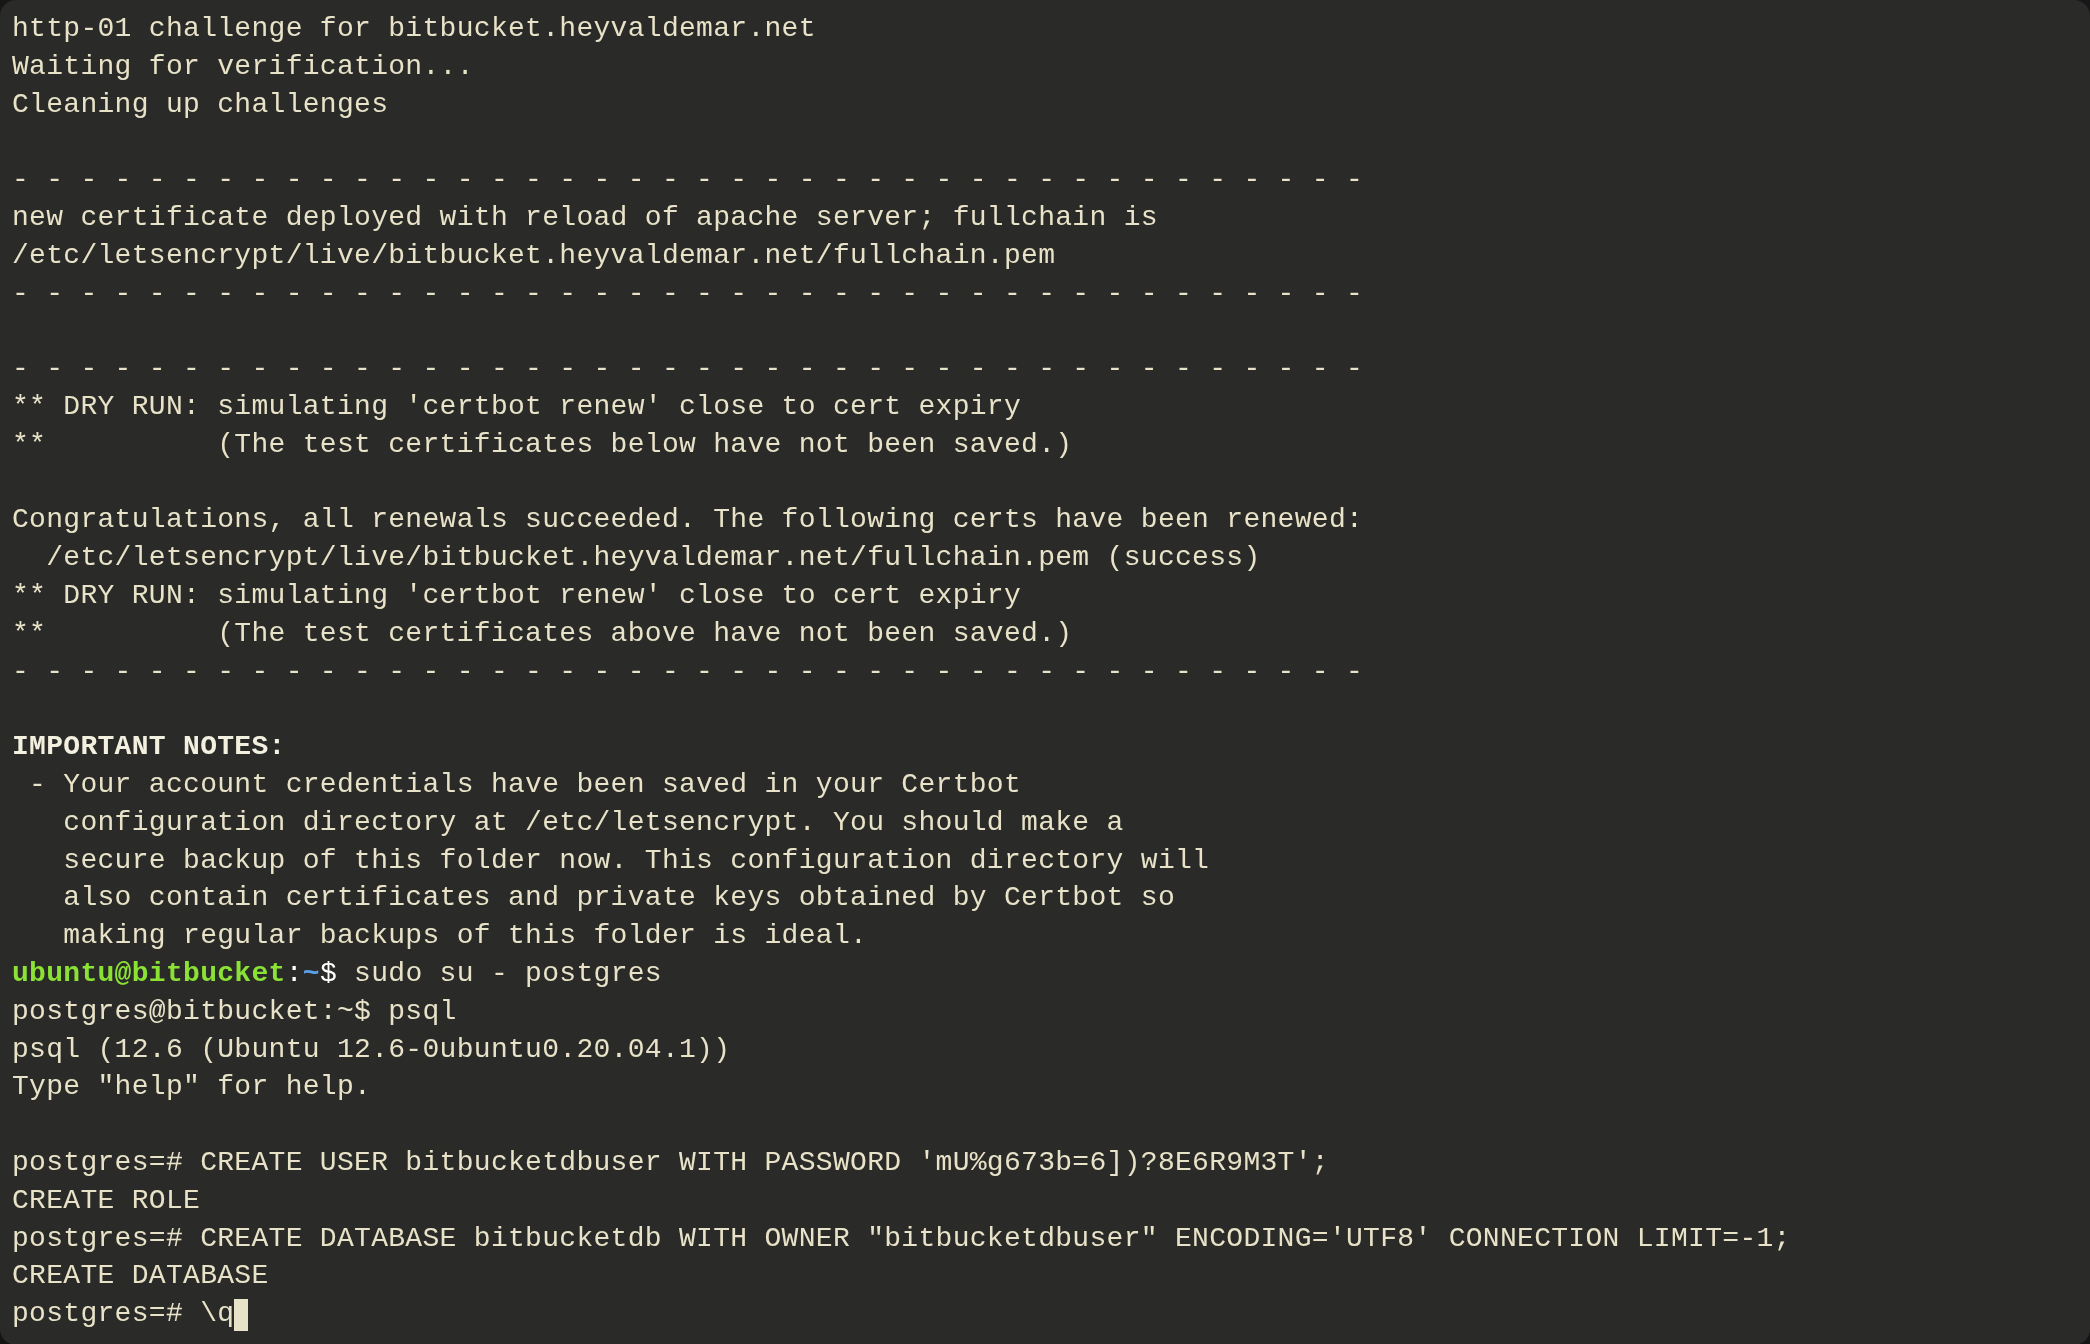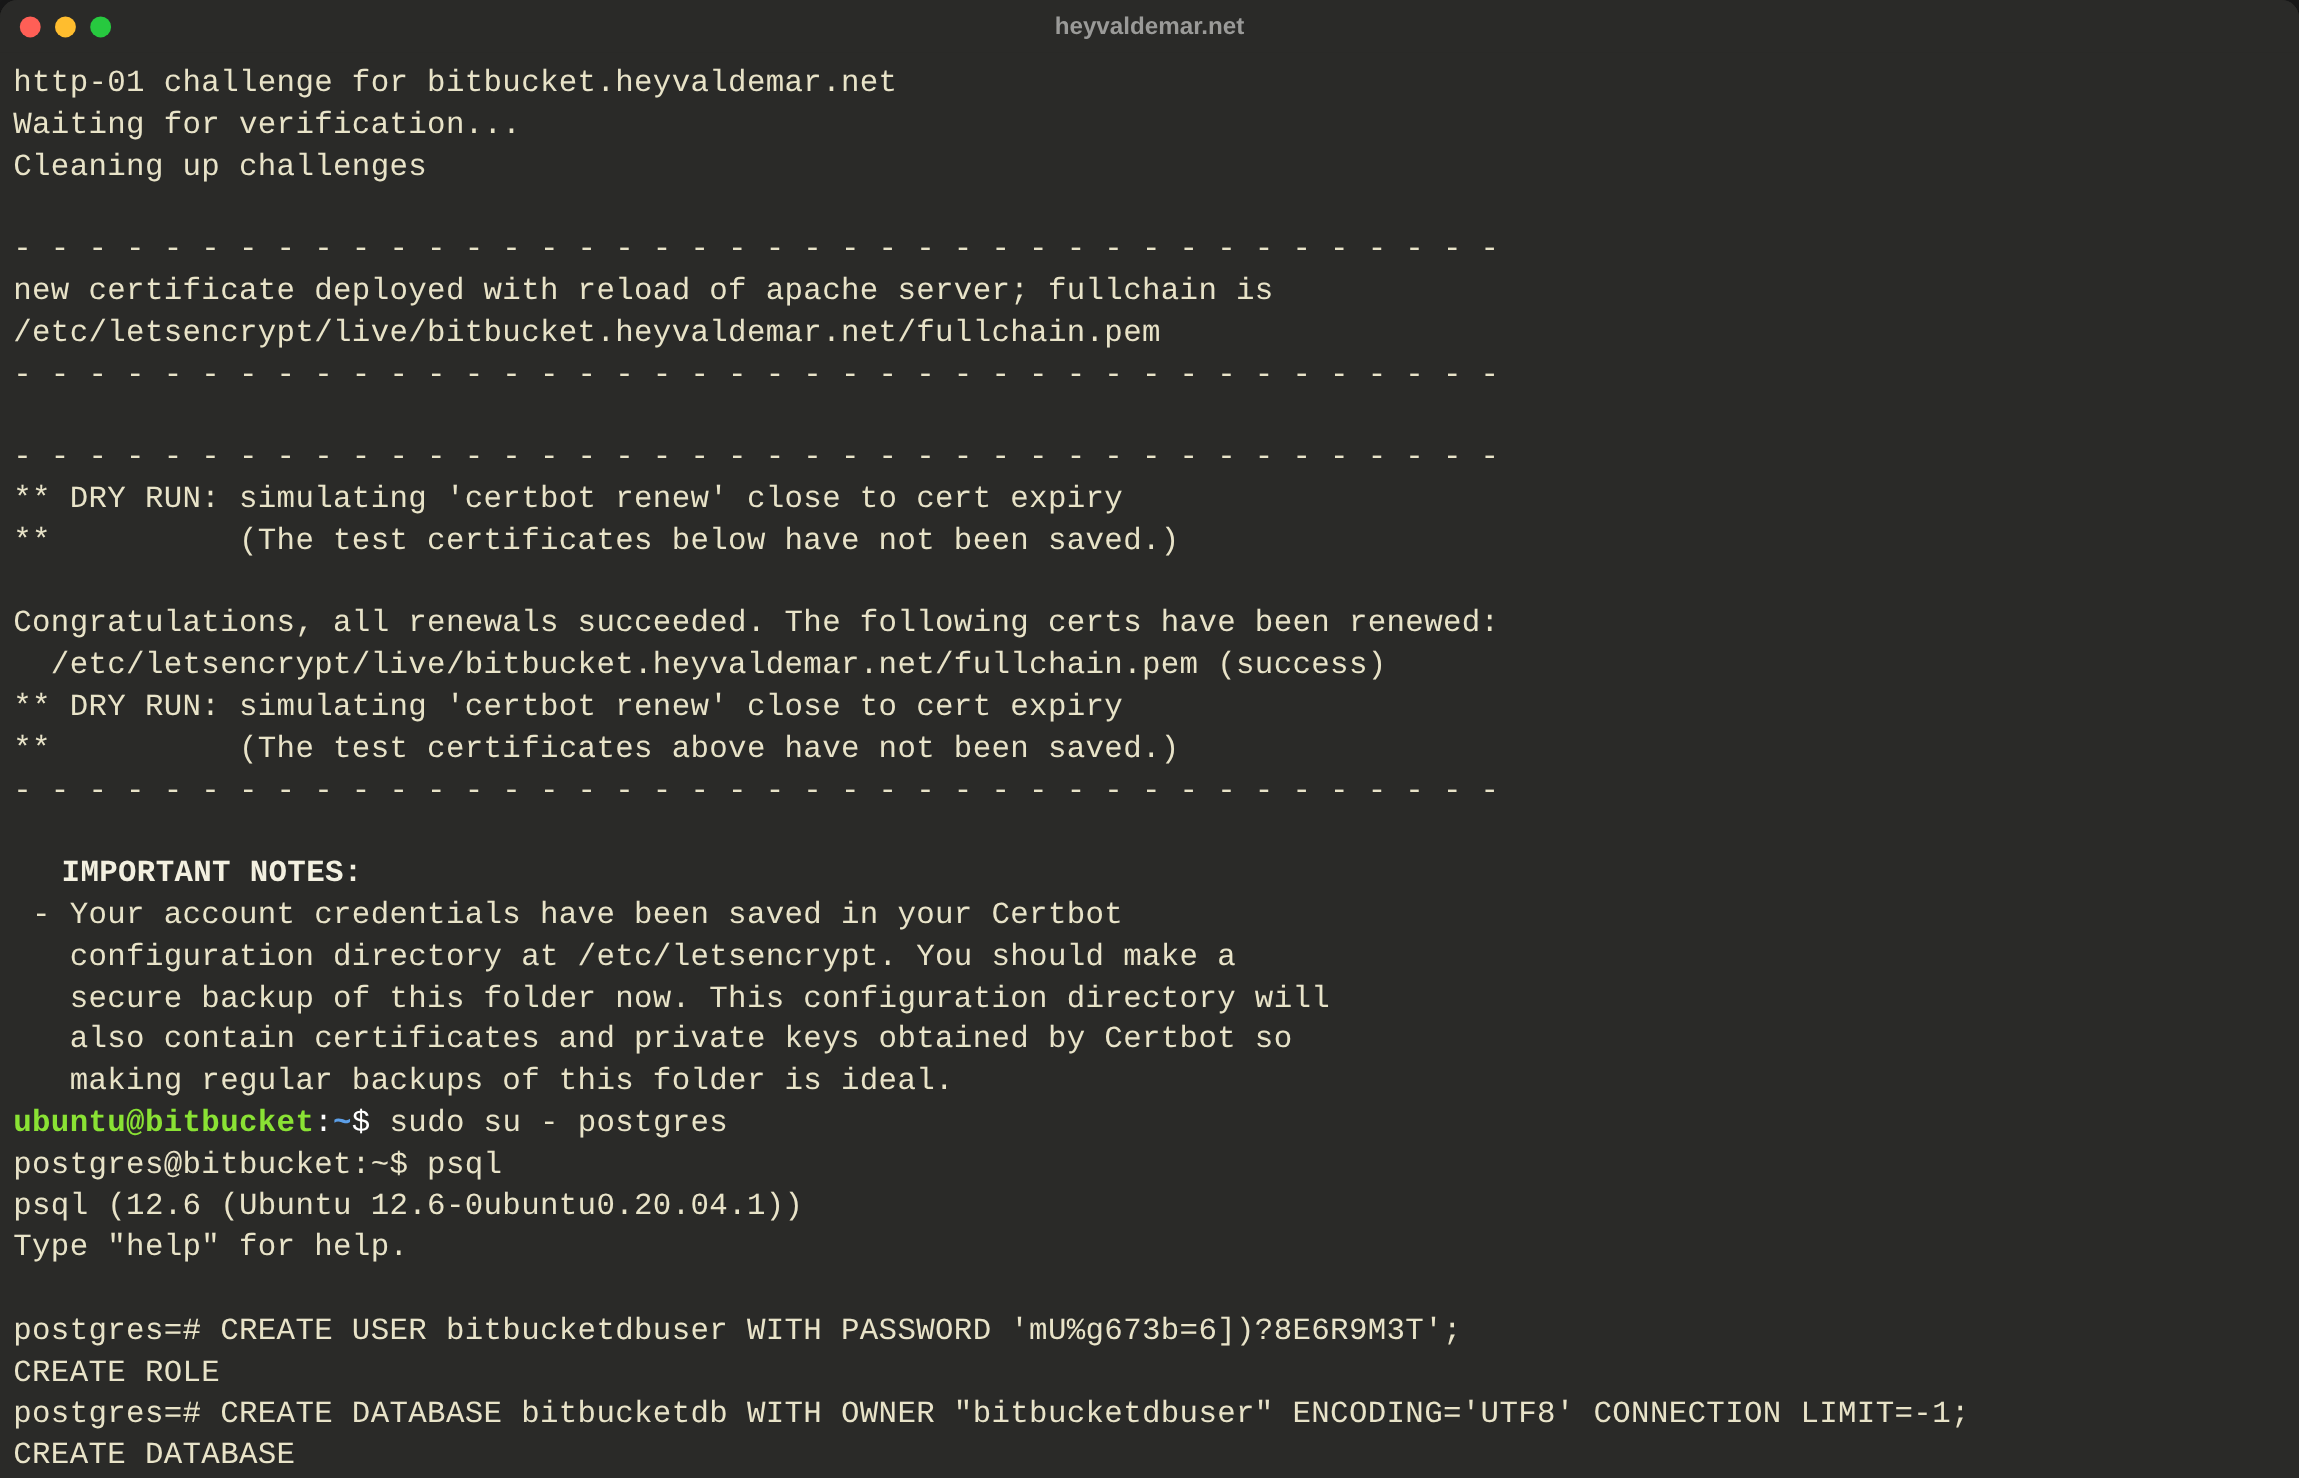--- a/index.html
+++ b/index.html
@@ -60,41 +60,32 @@
       color: #e8e3c8;
       white-space: pre;
       letter-spacing: 0.3px;
     }
     .line {
       min-height: 1.35em;
     }
     .bold {
       font-weight: 700;
       color: #f3f0e0;
-      margin-left: 44px;
     }
     .green-text { color: #8ae234; font-weight: 700; }
     .blue-text { color: #5c9fe8; font-weight: 700; }
     .white-text { color: #ffffff; }
     .cursor {
       display: inline-block;
       width: 14px;
       height: 1.15em;
       background: #e8e3c8;
       vertical-align: text-bottom;
       margin-bottom: -2px;
     }
   </style>
 </head>
 <body>
 
 <div class="window">
-  <div class="titlebar">
-    <div class="traffic-lights">
-      <div class="light red"></div>
-      <div class="light yellow"></div>
-      <div class="light green"></div>
-    </div>
-    <div class="title">heyvaldemar.net</div>
-  </div>
 
   <div class="terminal"><div class="line">http-01 challenge for bitbucket.heyvaldemar.net</div><div class="line">Waiting for verification...</div><div class="line">Cleaning up challenges</div><div class="line"></div><div class="line">- - - - - - - - - - - - - - - - - - - - - - - - - - - - - - - - - - - - - - - -</div><div class="line">new certificate deployed with reload of apache server; fullchain is</div><div class="line">/etc/letsencrypt/live/bitbucket.heyvaldemar.net/fullchain.pem</div><div class="line">- - - - - - - - - - - - - - - - - - - - - - - - - - - - - - - - - - - - - - - -</div><div class="line"></div><div class="line">- - - - - - - - - - - - - - - - - - - - - - - - - - - - - - - - - - - - - - - -</div><div class="line">** DRY RUN: simulating 'certbot renew' close to cert expiry</div><div class="line">**          (The test certificates below have not been saved.)</div><div class="line"></div><div class="line">Congratulations, all renewals succeeded. The following certs have been renewed:</div><div class="line">  /etc/letsencrypt/live/bitbucket.heyvaldemar.net/fullchain.pem (success)</div><div class="line">** DRY RUN: simulating 'certbot renew' close to cert expiry</div><div class="line">**          (The test certificates above have not been saved.)</div><div class="line">- - - - - - - - - - - - - - - - - - - - - - - - - - - - - - - - - - - - - - - -</div><div class="line"></div><div class="line bold">IMPORTANT NOTES:</div><div class="line"> - Your account credentials have been saved in your Certbot</div><div class="line">   configuration directory at /etc/letsencrypt. You should make a</div><div class="line">   secure backup of this folder now. This configuration directory will</div><div class="line">   also contain certificates and private keys obtained by Certbot so</div><div class="line">   making regular backups of this folder is ideal.</div><div class="line"><span class="green-text">ubuntu@bitbucket</span><span class="white-text">:</span><span class="blue-text">~</span><span class="white-text">$ </span><span>sudo su - postgres</span></div><div class="line">postgres@bitbucket:~$ psql</div><div class="line">psql (12.6 (Ubuntu 12.6-0ubuntu0.20.04.1))</div><div class="line">Type "help" for help.</div><div class="line"></div><div class="line">postgres=# CREATE USER bitbucketdbuser WITH PASSWORD 'mU%g673b=6])?8E6R9M3T';</div><div class="line">CREATE ROLE</div><div class="line">postgres=# CREATE DATABASE bitbucketdb WITH OWNER "bitbucketdbuser" ENCODING='UTF8' CONNECTION LIMIT=-1;</div><div class="line">CREATE DATABASE</div><div class="line"><span>postgres=# </span><span>\q</span><span class="cursor"></span></div></div>
 </div>
 
 </body></html>

